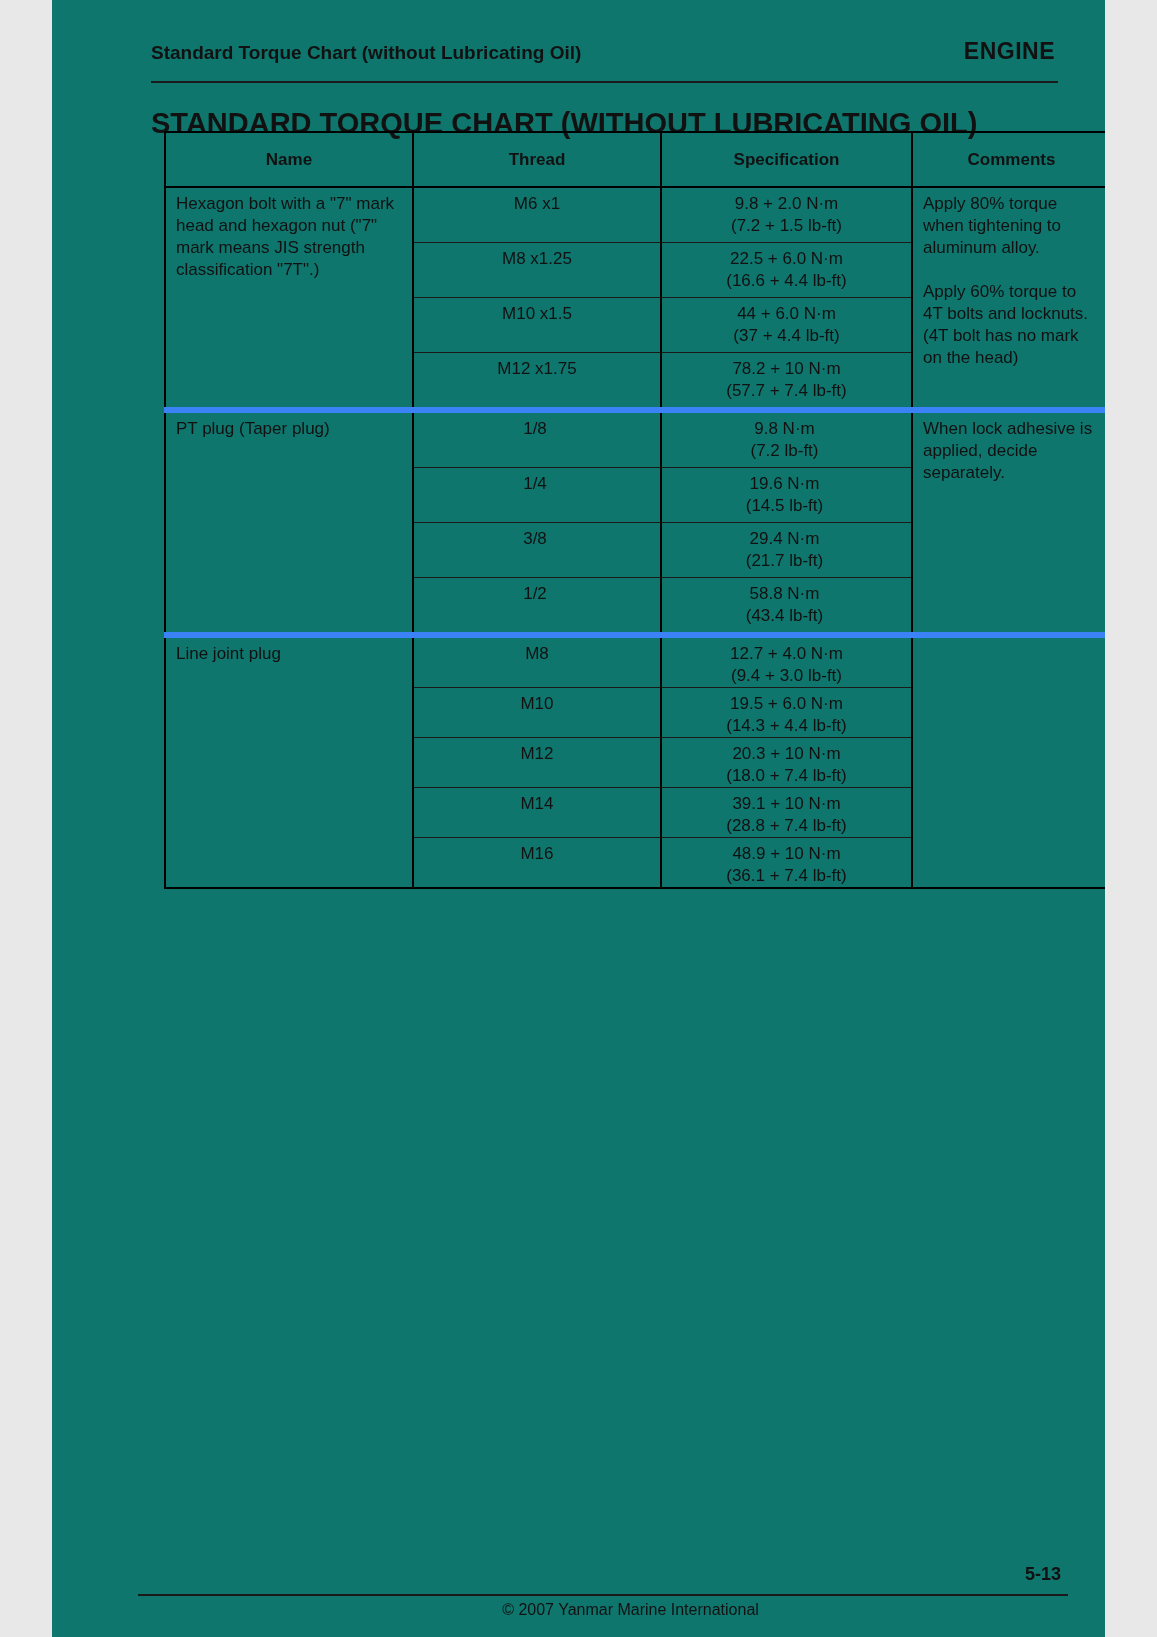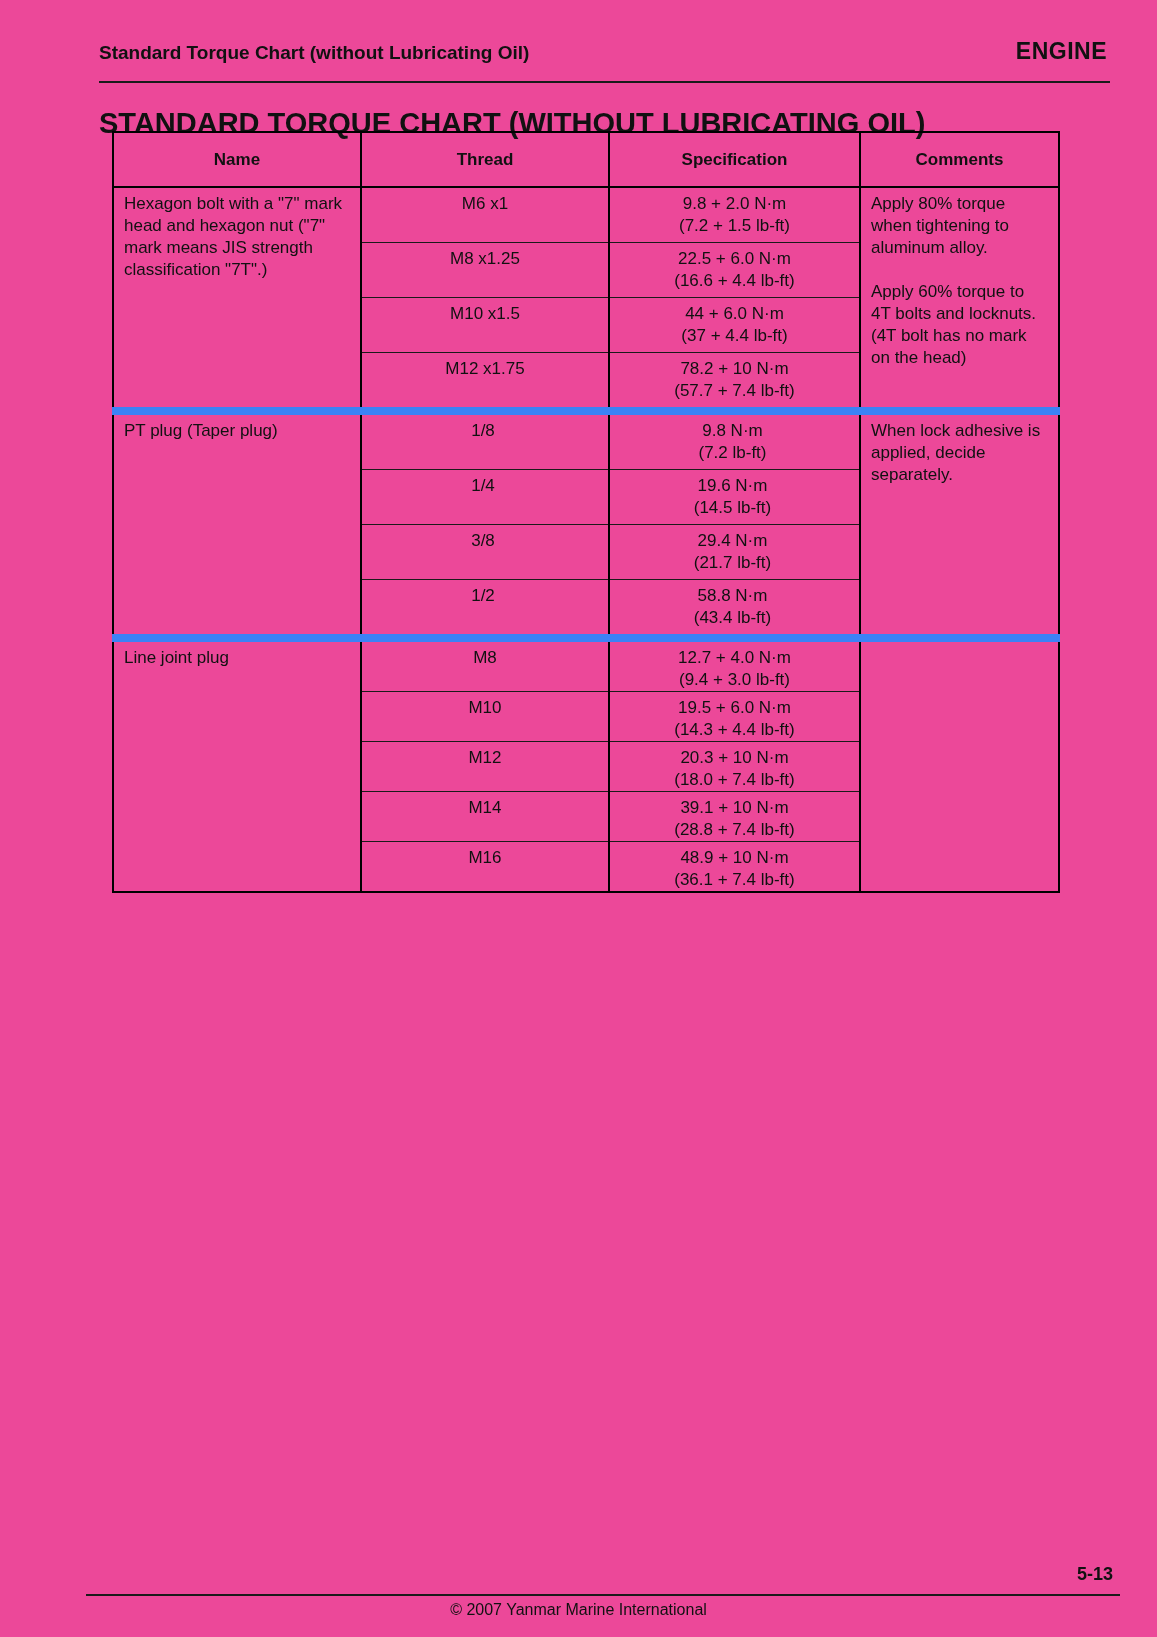--- a/index.html
+++ b/index.html
@@ -1,17 +1,17 @@
 <!DOCTYPE html>
 <html><head>
 <meta charset="utf-8">
 <style>
   html,body{margin:0;padding:0;background:#e8e8e8;}
   .page{
-    position:relative;width:1157px;height:1637px;background:#ec4899;
+    position:relative;width:1053px;height:1637px;background:#0f766e;
     margin:0 auto;overflow:hidden;
     font-family:"Liberation Sans", sans-serif;color:#111;
   }
   
   .running-header{position:absolute;top:38px;left:99px;right:50px;
     display:flex;justify-content:space-between;align-items:baseline;}
   .rh-left{font-size:19px;font-weight:700;}
   .rh-right{font-size:23px;font-weight:700;letter-spacing:.5px;}
   .top-rule{position:absolute;top:81px;left:99px;right:47px;height:2px;background:#1a1a1a;}
   .page-title{position:absolute;top:88px;left:99px;font-size:29px;font-weight:700;letter-spacing:0;}
@@ -29,21 +29,21 @@
     font-size:17px;line-height:22px;vertical-align:top;
     padding:5px 10px 0 10px;
   }
   td.name-cell{text-align:left;}
   td.thread-cell,td.spec-cell{text-align:center;padding-left:2px;padding-right:2px;}
   td.comments-cell{text-align:left;}
   td.comments-cell p{margin:0 0 22px 0;}
   
   tr.sub td.thread-cell, tr.sub td.spec-cell{border-top:1.5px solid #1a1a1a;}
   
-  tr.group-first td{border-top:8px solid #3b82f6;border-radius:8px;}
+  tr.group-first td{border-top:6px solid #3b82f6;border-radius:8px;}
   
   tr.rg0 td.thread-cell, tr.rg0 td.spec-cell{height:49px;}
   tr.rg1 td.thread-cell, tr.rg1 td.spec-cell{height:49px;padding-left:6px;}
   tr.rg2 td.thread-cell, tr.rg2 td.spec-cell{height:40px;}
 
   
   .footer-left{position:absolute;left:99px;top:1550px;height:44px;
     display:flex;align-items:flex-end;gap:14px;}
   .logo{
     font-family:"Liberation Sans", sans-serif;

